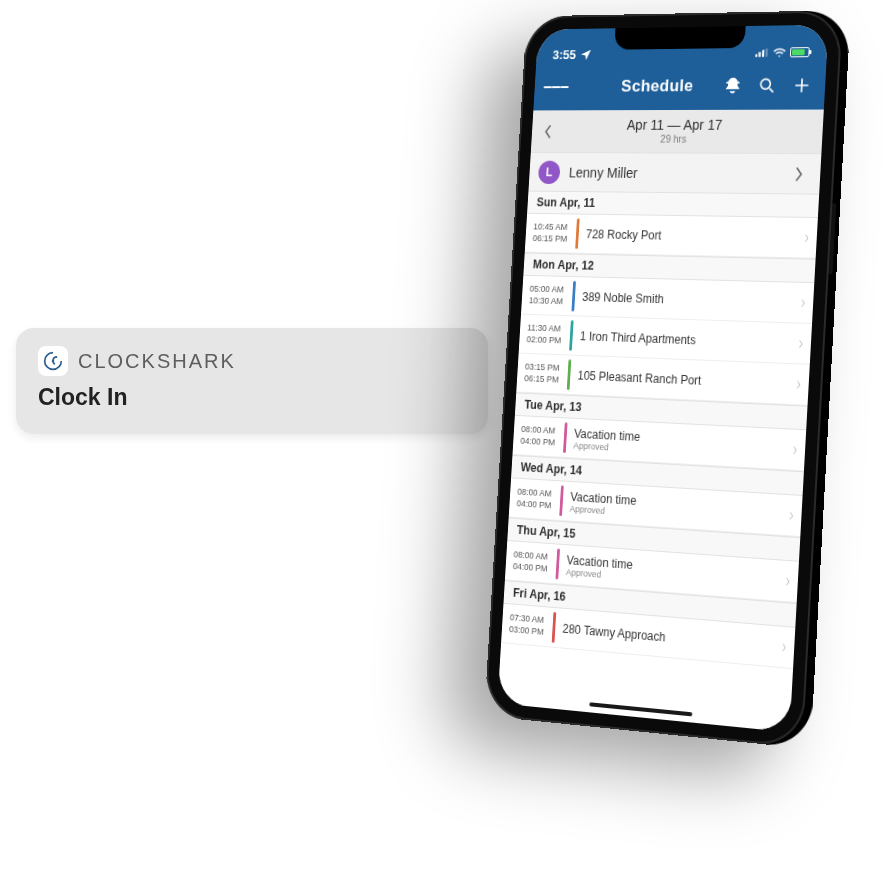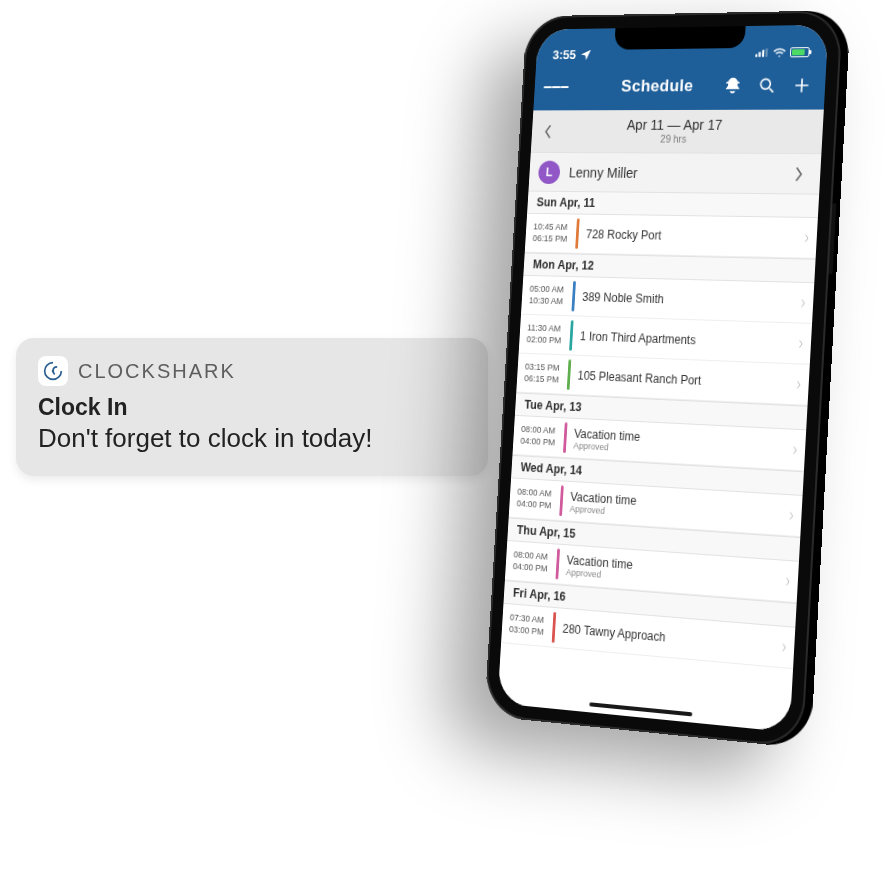--- a/index.html
+++ b/index.html
@@ -26,21 +26,21 @@
     font-family: -apple-system, "Segoe UI", Helvetica, Arial, sans-serif;
     position: relative;
     overflow: hidden;
     background: #fff;
   }
 
   
   .notif {
     position: absolute;
     left: 16px;
-    top: 338px;
+    top: 328px;
     width: 472px;
     background: var(--notif-bg);
     border-radius: 18px;
     padding: 18px 22px 22px;
     box-shadow: 0 4px 10px rgba(0,0,0,.08);
   }
   .notif-head {
     display: flex;
     align-items: center;
     gap: 10px;
@@ -264,21 +264,20 @@
     <span class="notif-icon">
       <svg viewBox="0 0 24 24">
           <path d="M12 2a10 10 0 1 0 10 10" fill="none" stroke="currentColor" stroke-width="2"></path>
           <path d="M17 7c-3 0-5 2-5 5 0 2 1 3 2 4" fill="none" stroke="currentColor" stroke-width="2"></path>
           <circle cx="12" cy="12" r="1.5" fill="currentColor"></circle>
         </svg>
     </span>
     <span class="notif-app">CLOCKSHARK</span>
   </div>
   <div class="notif-title">Clock In</div>
-  <div class="notif-body">Don't forget to clock in today!</div>
 </div>
 
 <div class="phone-wrap">
   <div class="phone">
     <div class="screen">
       <div class="notch"></div>
 
       <div class="statusbar">
         <div class="left">
           <span>3:55</span>

